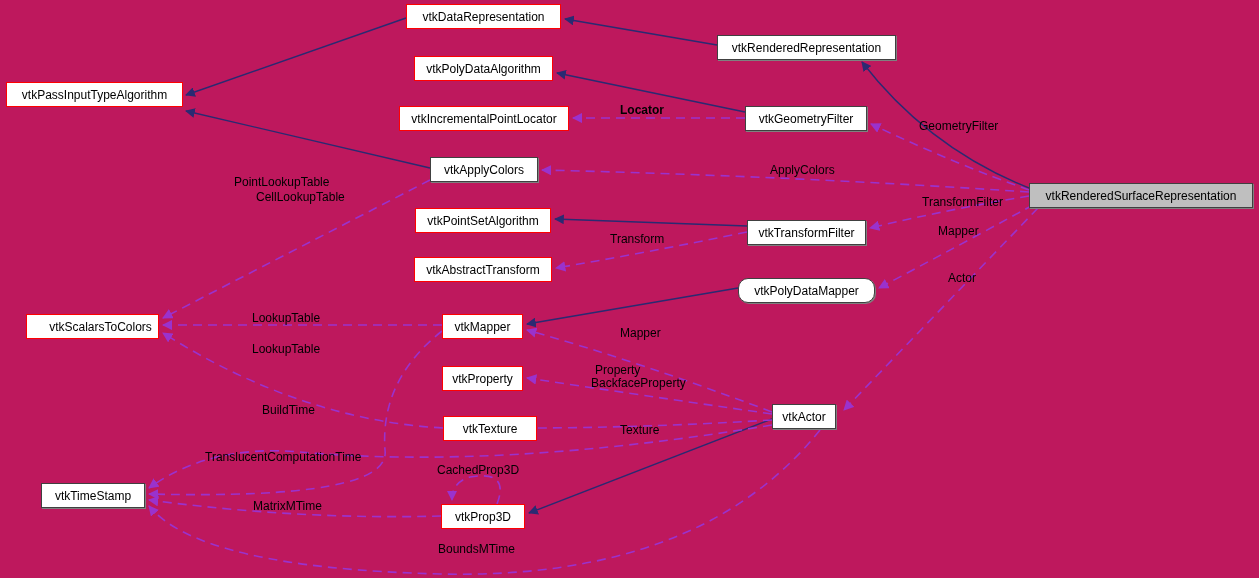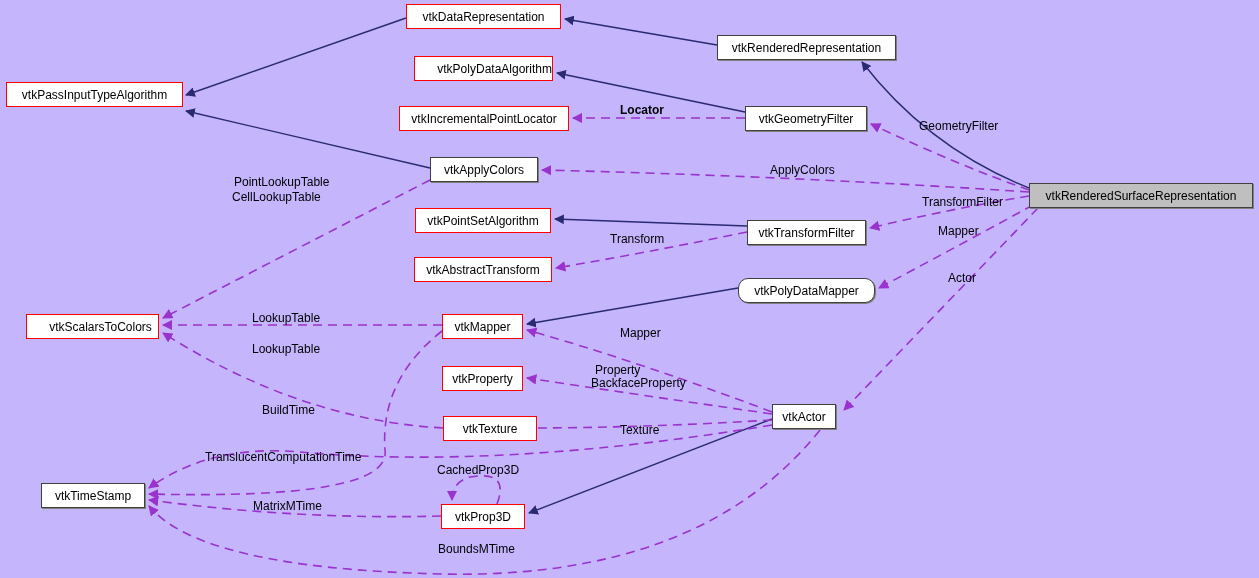--- a/index.html
+++ b/index.html
@@ -4,21 +4,21 @@
 <style>
   html, body {
     margin: 0;
     padding: 0;
     background: #ffffff;
   }
   #diagram-root {
     position: relative;
     width: 1259px;
     height: 578px;
-    background: #c4b5fd;
+    background: #be185d;
     font-family: "Liberation Sans", sans-serif;
     overflow: hidden;
   }
   svg#edge-layer {
     position: absolute;
     left: 0;
     top: 0;
     width: 1259px;
     height: 578px;
   }
@@ -105,21 +105,21 @@
   </svg>
 
   <div class="node class" style="left:406px; top:4px; width:155px; height:25px;">
     <span>vtkDataRepresentation</span>
   </div>
 
   <div class="node base" style="left:717px; top:35px; width:179px; height:25px;">
     <span>vtkRenderedRepresentation</span>
   </div>
 
-  <div class="node class" style="left:414px; top:56px; width:139px; height:25px;justify-content:flex-end;">
+  <div class="node class" style="left:414px; top:56px; width:139px; height:25px;">
     <span>vtkPolyDataAlgorithm</span>
   </div>
 
   <div class="node class" style="left:6px; top:82px; width:177px; height:25px;">
     <span>vtkPassInputTypeAlgorithm</span>
   </div>
 
   <div class="node class" style="left:399px; top:106px; width:170px; height:25px;">
     <span>vtkIncrementalPointLocator</span>
   </div>
@@ -176,21 +176,21 @@
     <span>vtkTimeStamp</span>
   </div>
 
   <div class="node class" style="left:441px; top:504px; width:84px; height:25px;">
     <span>vtkProp3D</span>
   </div>
 
   <div class="edge-label" style="left:620px; top:104px;font-weight:bold;">Locator</div>
   <div class="edge-label" style="left:919px; top:120px;">GeometryFilter</div>
   <div class="edge-label" style="left:234px; top:176px;">PointLookupTable</div>
-  <div class="edge-label" style="left:232px; top:191px;">CellLookupTable</div>
+  <div class="edge-label" style="left:256px; top:191px;">CellLookupTable</div>
   <div class="edge-label" style="left:770px; top:164px;">ApplyColors</div>
   <div class="edge-label" style="left:922px; top:196px;">TransformFilter</div>
   <div class="edge-label" style="left:610px; top:233px;">Transform</div>
   <div class="edge-label" style="left:938px; top:225px;">Mapper</div>
   <div class="edge-label" style="left:948px; top:272px;">Actor</div>
   <div class="edge-label" style="left:252px; top:312px;">LookupTable</div>
   <div class="edge-label" style="left:252px; top:343px;">LookupTable</div>
   <div class="edge-label" style="left:620px; top:327px;">Mapper</div>
   <div class="edge-label" style="left:595px; top:364px;">Property</div>
   <div class="edge-label" style="left:591px; top:377px;">BackfaceProperty</div>

